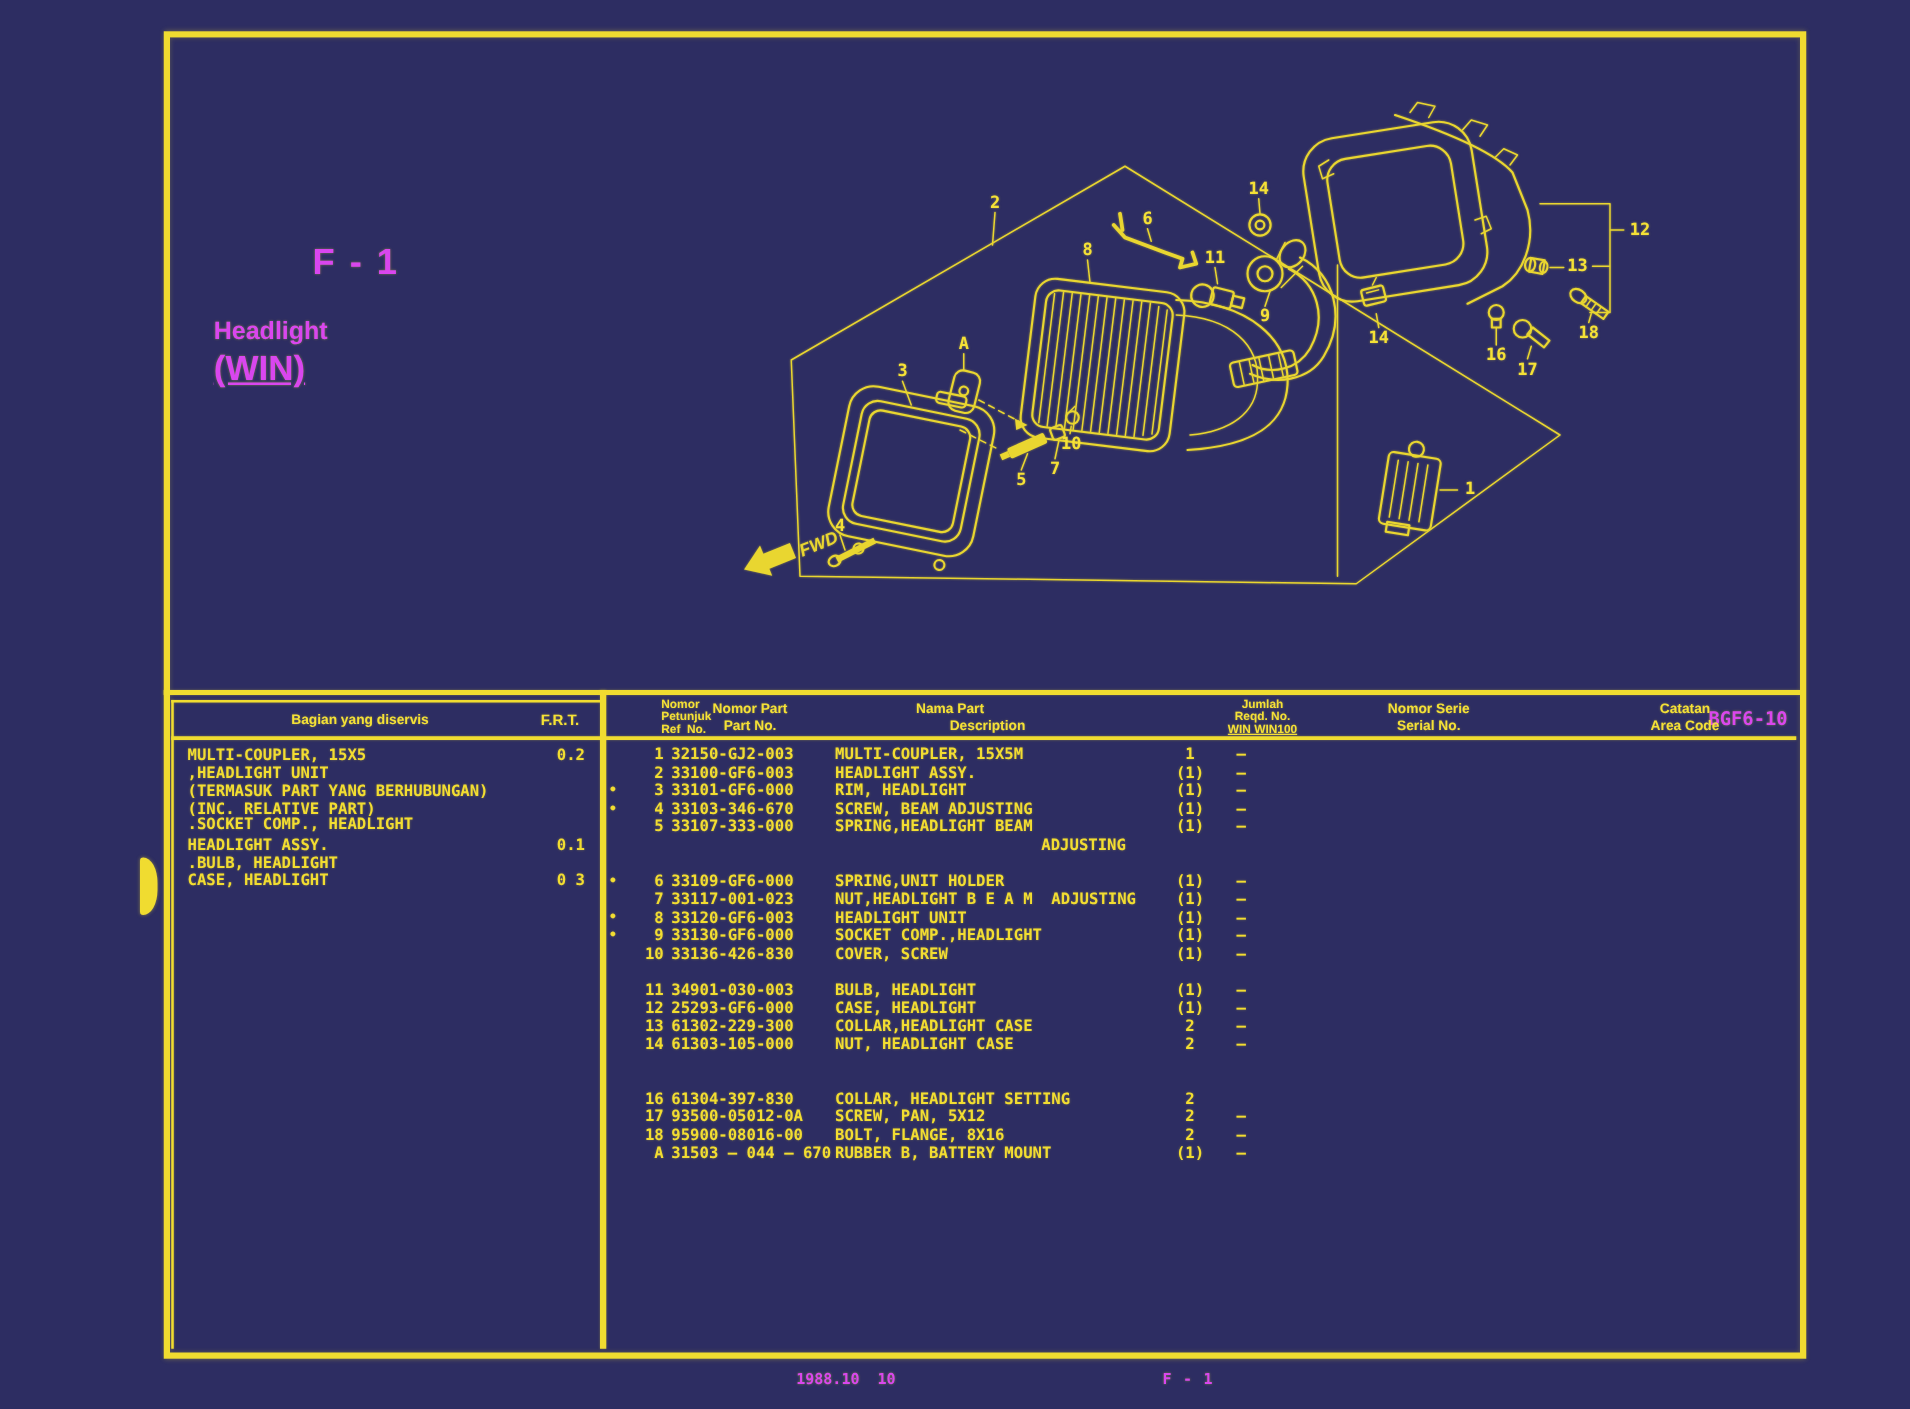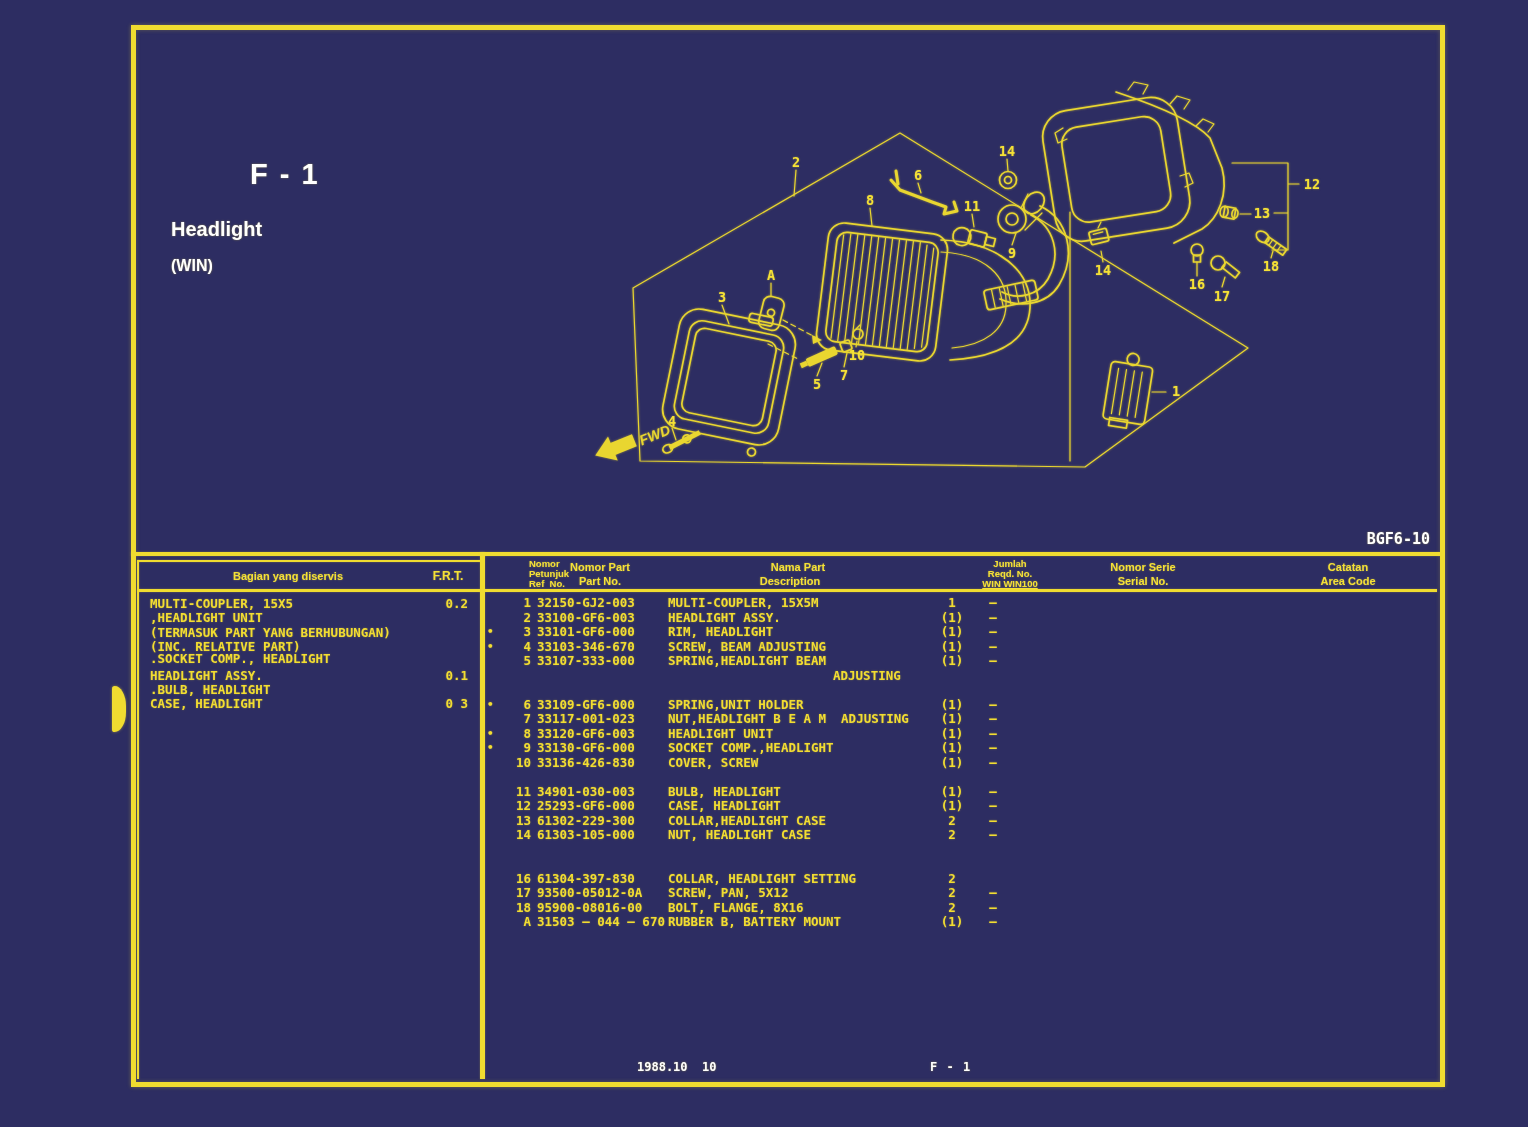--- a/index.html
+++ b/index.html
@@ -15,24 +15,24 @@
     box-shadow:0 0 4px rgba(240,220,48,.35), inset 0 0 4px rgba(240,220,48,.25);
   }
   .bookmark{
     position:absolute;left:112px;top:686px;width:14px;height:46px;
     background:#f0dc30;border-radius:3px 13px 13px 3px / 3px 23px 23px 3px;
     box-shadow:0 0 3px rgba(240,220,48,.5);
   }
   
   .hl,.vl{position:absolute;background:#f0dc30;box-shadow:0 0 2px rgba(240,220,48,.4);}
   
-  .txt{position:absolute;color:#ffffff;text-shadow:0 0 2px rgba(245,225,54,.45);white-space:pre;}
+  .txt{position:absolute;color:#d946ef;text-shadow:0 0 2px rgba(245,225,54,.45);white-space:pre;margin-top:36px;}
   .t-code{left:250px;top:158px;font-size:29px;font-weight:bold;letter-spacing:2px;}
   .t-title1{left:171px;top:218px;font-size:20px;font-weight:bold;}
-  .t-title2{left:171px;top:257px;font-size:16px;font-weight:bold;}
+  .t-title2{left:171px;top:243px;font-size:28px;font-weight:bold;text-decoration:underline;}
   .t-docref{left:1318px;top:530px;width:112px;text-align:right;font-family:"DejaVu Sans Mono",monospace;font-weight:bold;font-size:15px;}
   .t-footdate{left:637px;top:1060px;font-family:"DejaVu Sans Mono",monospace;font-weight:bold;font-size:12px;}
   .t-footcode{left:930px;top:1060px;font-family:"DejaVu Sans Mono",monospace;font-weight:bold;font-size:12px;letter-spacing:1px;}
   
   .th{position:absolute;color:#f5e136;font-weight:bold;text-shadow:0 0 2px rgba(245,225,54,.4);white-space:pre;}
   .h11{font-size:11px;}
   .h95{font-size:9.5px;padding-left:38px;}
   .ctr{text-align:center;}
   
   .mono{font-family:"DejaVu Sans Mono",monospace;font-weight:bold;color:#f2dd31;text-shadow:0 0 2px rgba(242,221,49,.4);}
@@ -207,21 +207,21 @@
 <div class="vl" style="left:480px;top:552px;width:5px;height:527px;"></div>
 
 <div class="th h11 ctr" style="left:150px;top:570px;width:276px;">Bagian yang diservis</div>
 <div class="th ctr" style="left:422px;top:569px;width:52px;font-size:12px;">F.R.T.</div>
 
 <div class="th h95" style="left:491px;top:558px;">Nomor</div>
 <div class="th h95" style="left:491px;top:568px;">Petunjuk</div>
 <div class="th h95" style="left:491px;top:578px;">Ref  No.</div>
 <div class="th h11 ctr" style="left:535px;top:561px;width:130px;">Nomor Part</div>
 <div class="th h11 ctr" style="left:535px;top:575px;width:130px;">Part No.</div>
-<div class="th h11 ctr" style="left:708px;top:561px;width:180px;">Nama Part</div>
+<div class="th h11 ctr" style="left:670px;top:561px;width:180px;">Nama Part</div>
 <div class="th h11 ctr" style="left:700px;top:575px;width:180px;">Description</div>
 <div class="th h95 ctr" style="left:922px;top:558px;width:100px;">Jumlah</div>
 <div class="th h95 ctr" style="left:922px;top:568px;width:100px;">Reqd. No.</div>
 <div class="th h95 ctr" style="left:922px;top:578px;width:100px;text-decoration:underline;">WIN WIN100</div>
 <div class="th h11 ctr" style="left:1070px;top:561px;width:146px;">Nomor Serie</div>
 <div class="th h11 ctr" style="left:1070px;top:575px;width:146px;">Serial No.</div>
 <div class="th h11 ctr" style="left:1280px;top:561px;width:136px;">Catatan</div>
 <div class="th h11 ctr" style="left:1280px;top:575px;width:136px;">Area Code</div>
 
 <div id="callouts">

